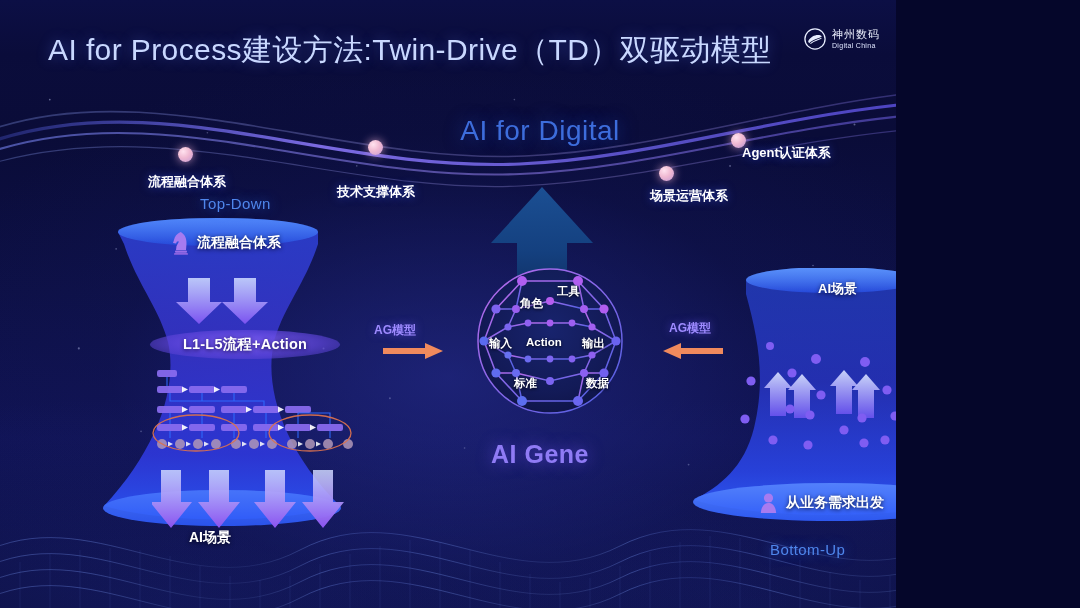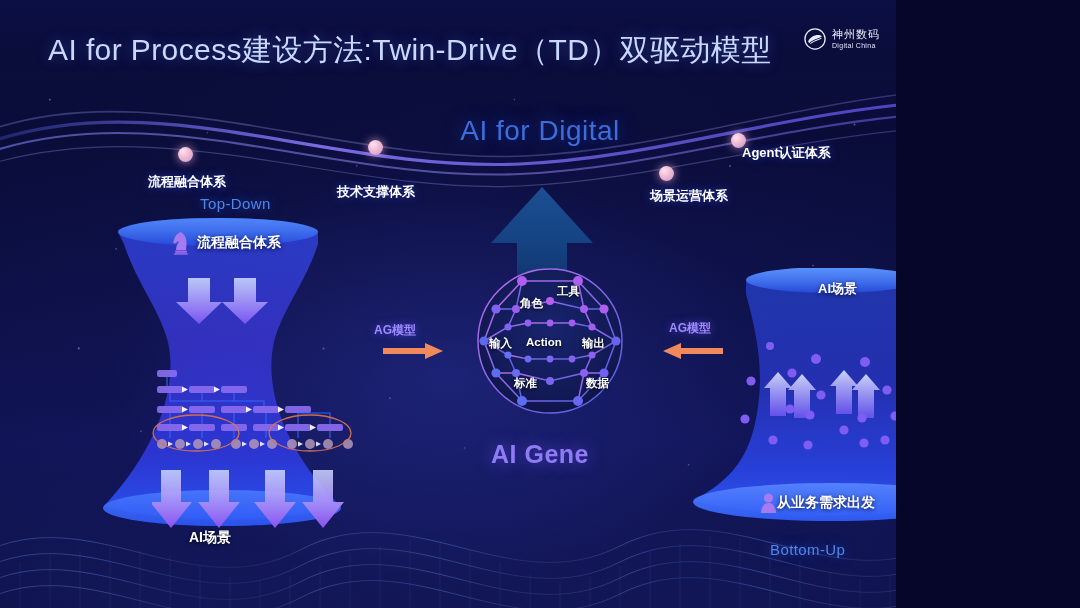--- a/index.html
+++ b/index.html
@@ -103,21 +103,21 @@
   }
   #l1l5-pill span{
     font-size:14.5px;font-weight:700;color:#ffffff;letter-spacing:.2px;
     text-shadow:0 1px 4px rgba(10,5,60,.9);
   }
   #funnel-left-bottom-label{
     position:absolute;left:0;top:529px;width:420px;text-align:center;
     font-size:14px;font-weight:700;color:#ffffff;text-shadow:0 1px 4px rgba(0,0,20,.85);
   }
   #biz-start{
-    position:absolute;left:760px;top:493px;display:flex;align-items:center;
+    position:absolute;left:760px;top:493px;display:flex;align-items:center;gap:9px;
   }
   #biz-start .btext{font-size:14px;font-weight:700;color:#fff;text-shadow:0 1px 4px rgba(0,0,25,.85);white-space:nowrap;}
   #strat-start{position:absolute;left:172px;top:231px;display:flex;align-items:center;gap:8px;}
   #strat-start .stext{font-size:14px;font-weight:700;color:#fff;text-shadow:0 1px 4px rgba(0,0,25,.85);white-space:nowrap;}
 
   #flowchart{position:absolute;left:152px;top:368px;width:210px;height:90px;}
   #right-scatter{position:absolute;left:740px;top:340px;width:220px;height:135px;}
 
   #bottom-mesh{position:absolute;left:0;bottom:0;width:1080px;height:150px;opacity:.85;}
   #star-field{position:absolute;inset:0;}
@@ -393,20 +393,23 @@
     <defs>
       <linearGradient id="dnA" x1="0" y1="0" x2="0" y2="1">
         <stop offset="0%" stop-color="#c9d6ff" stop-opacity=".9"></stop>
         <stop offset="100%" stop-color="#7a52f0"></stop>
       </linearGradient>
     </defs>
     <path d="M12 0 L34 0 L34 24 L46 24 L23 46 L0 24 L12 24 Z" fill="url(#dnA)"></path>
     <path d="M58 0 L80 0 L80 24 L92 24 L69 46 L46 24 L58 24 Z" fill="url(#dnA)"></path>
   </svg>
 
+  <div id="l1l5-pill">
+    <span>L1-L5流程+Action</span>
+  </div>
 
   <svg id="flowchart" class="nosel" viewBox="0 0 210 90">
     <g fill="#8a6cf0" opacity=".92">
       <rect x="5" y="2" width="20" height="7" rx="2.2"></rect>
       <rect x="5" y="18" width="26" height="7" rx="2.2"></rect>
         <rect x="37" y="18" width="26" height="7" rx="2.2"></rect>
         <rect x="69" y="18" width="26" height="7" rx="2.2"></rect>
       <rect x="5" y="38" width="26" height="7" rx="2.2"></rect>
         <rect x="37" y="38" width="26" height="7" rx="2.2"></rect>
       <rect x="69" y="38" width="26" height="7" rx="2.2"></rect>

